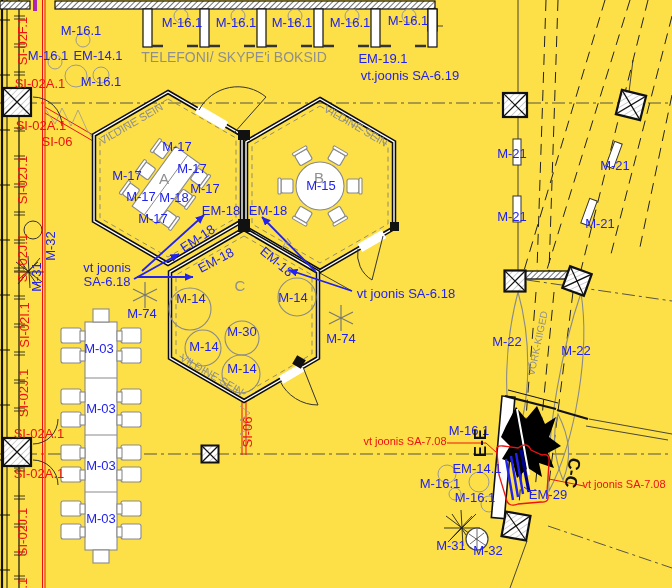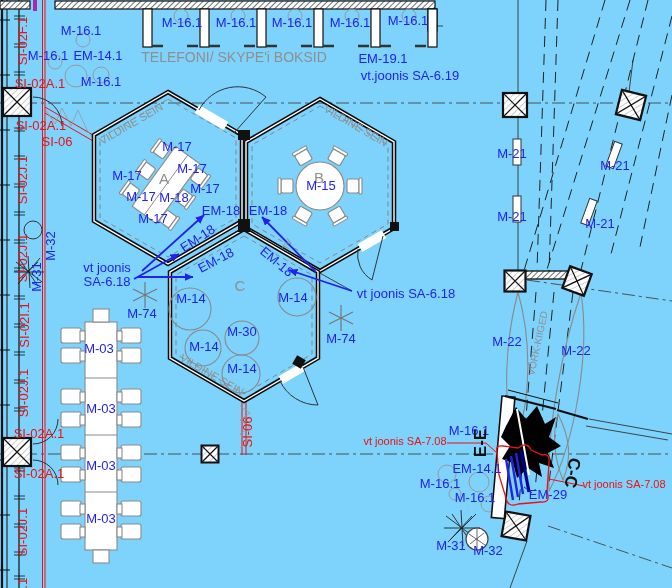--- a/index.html
+++ b/index.html
@@ -1,16 +1,16 @@
 <!DOCTYPE html>
 <html><head>
 <meta charset="utf-8">
 <style>
   html,body{margin:0;padding:0;background:#ffffff;}
-  #stage{width:672px;height:588px;overflow:hidden;position:relative;background:#7dd3fc;}
+  #stage{width:672px;height:588px;overflow:hidden;position:relative;background:#fde047;}
   svg{display:block;}
   .lbl{font-family:"Liberation Sans","DejaVu Sans",sans-serif;text-anchor:middle;}
   .blue{fill:#2222ee;}
   .red{fill:#ee1111;}
   .gray{fill:#8f8f8f;}
   .blk{fill:#111;}
   .wall{stroke:#0c0c0c;stroke-width:4.5;fill:none;}
   .wallcore{stroke:#ffffff;stroke-width:1.4;fill:none;}
   .gapcut{stroke:#ffffff;stroke-width:9;fill:none;}
   .innerdash{stroke:#777;stroke-width:0.8;fill:none;stroke-dasharray:5 4;}

